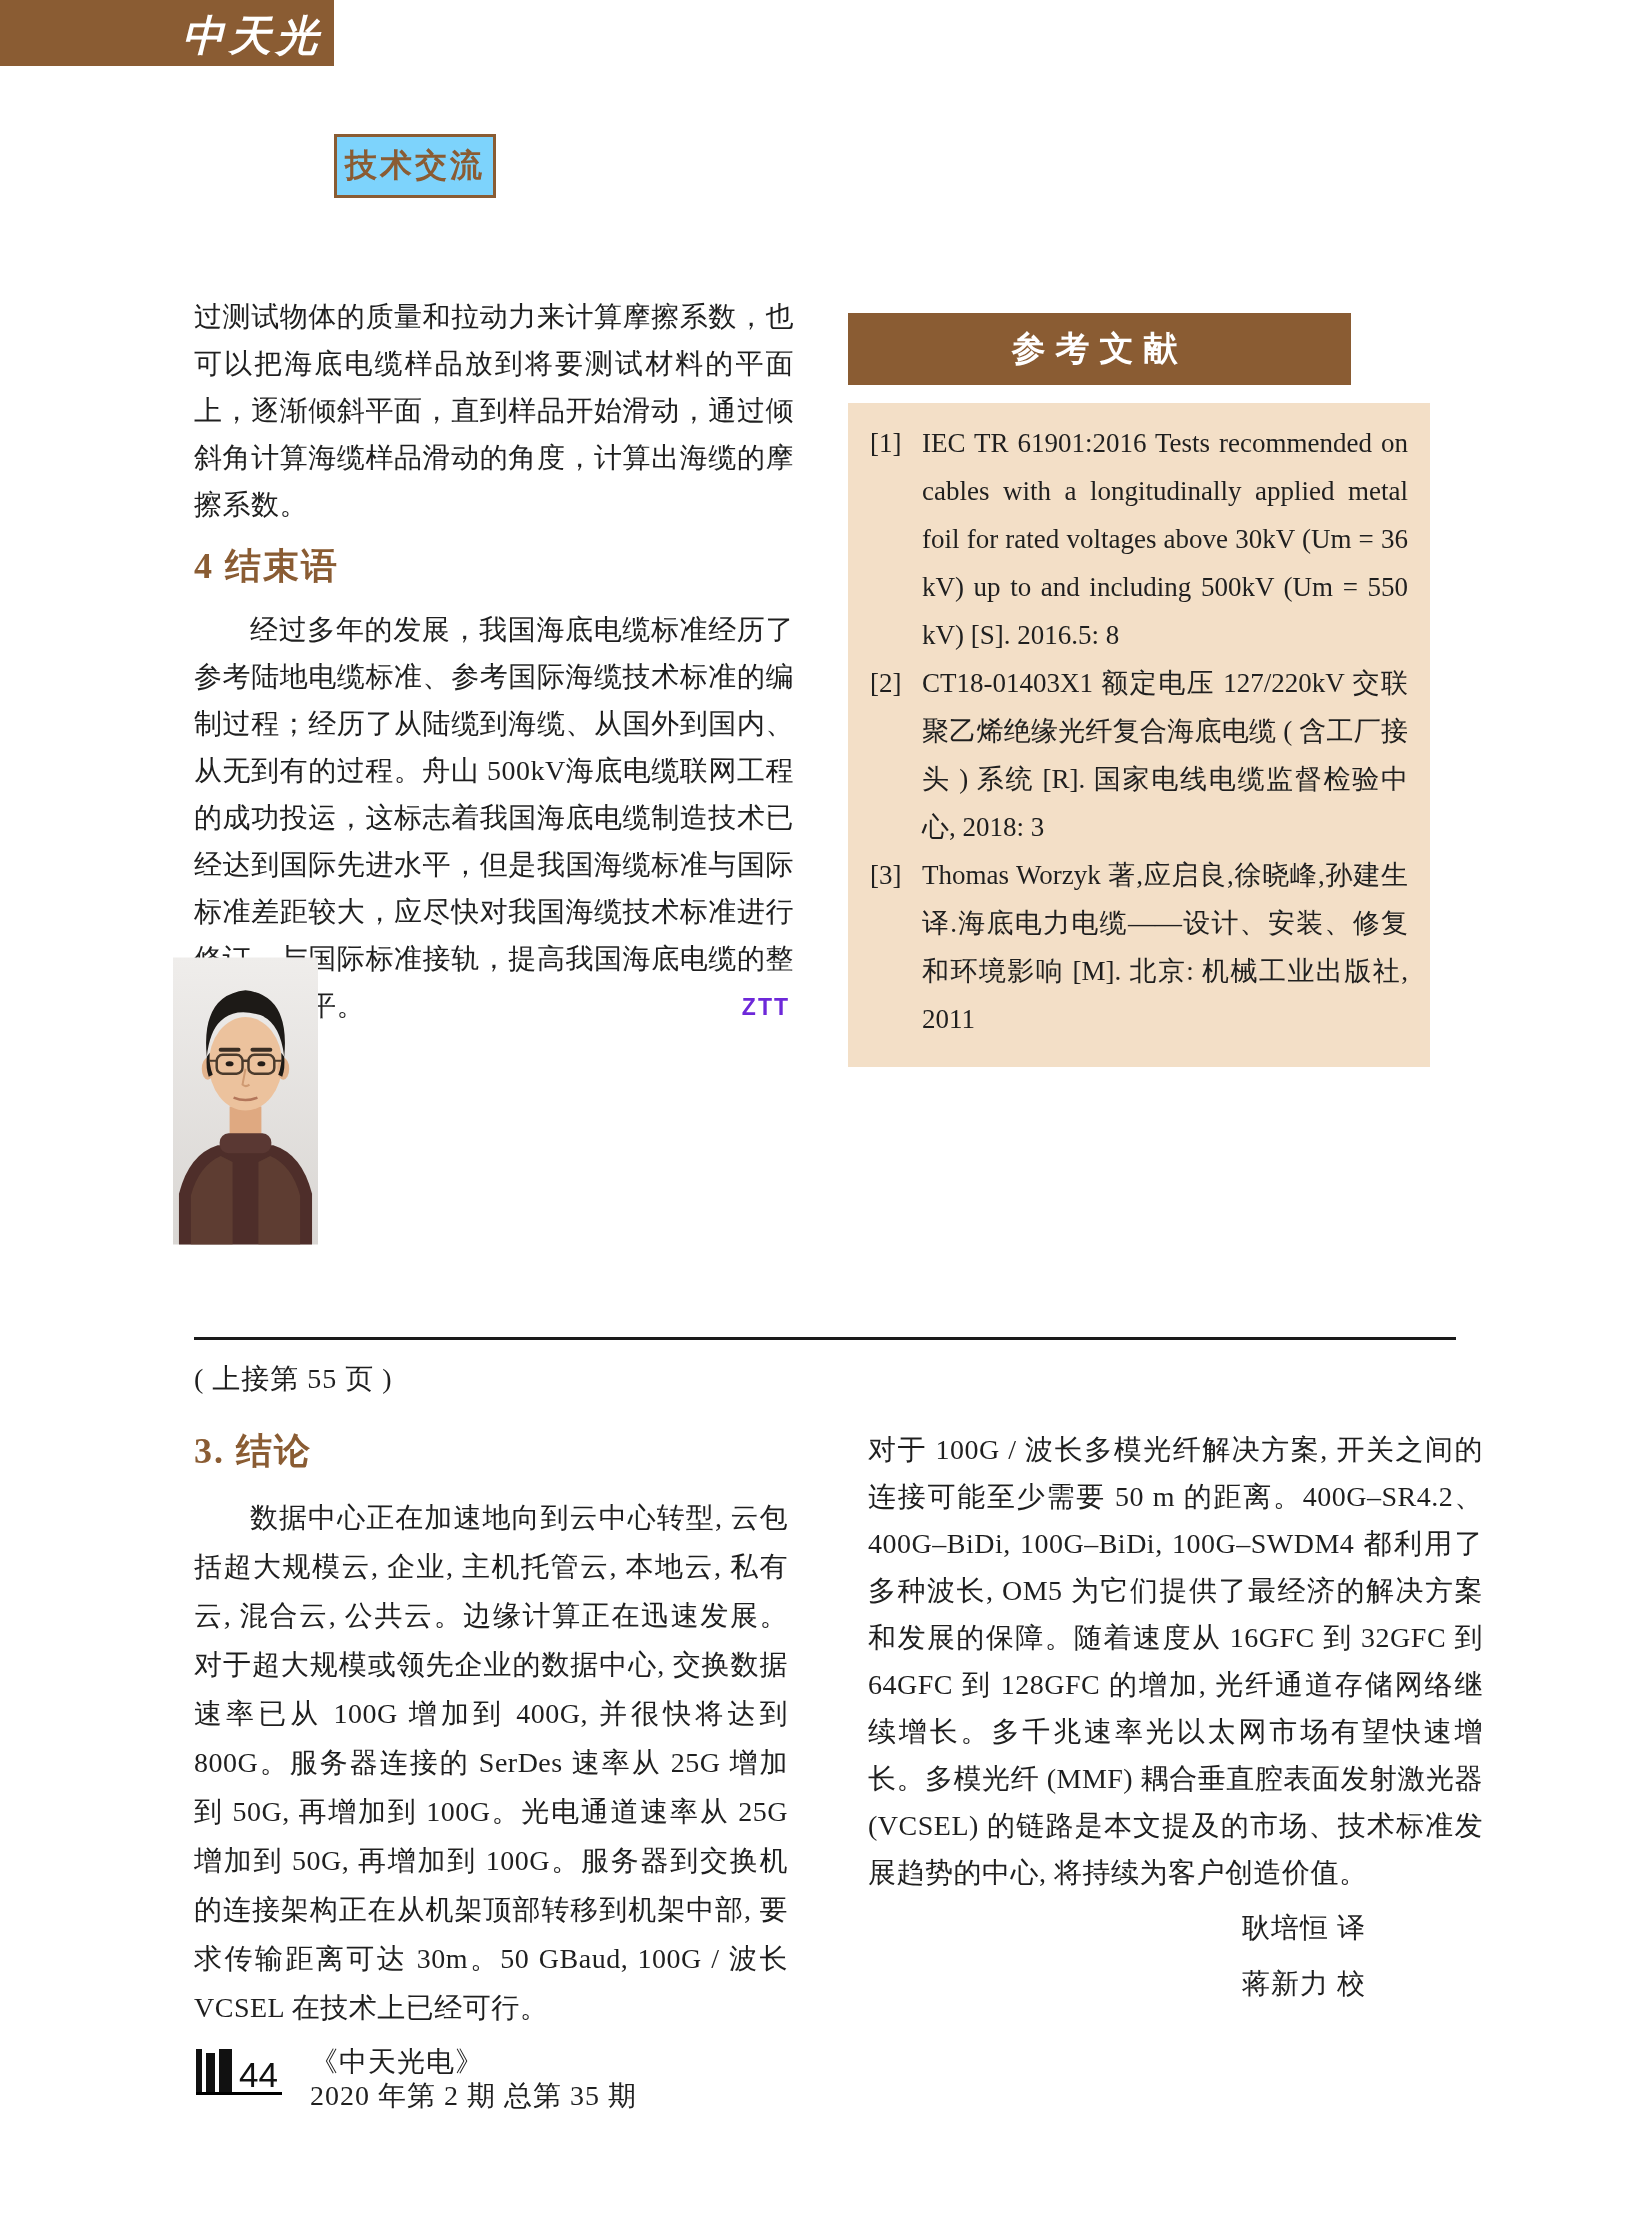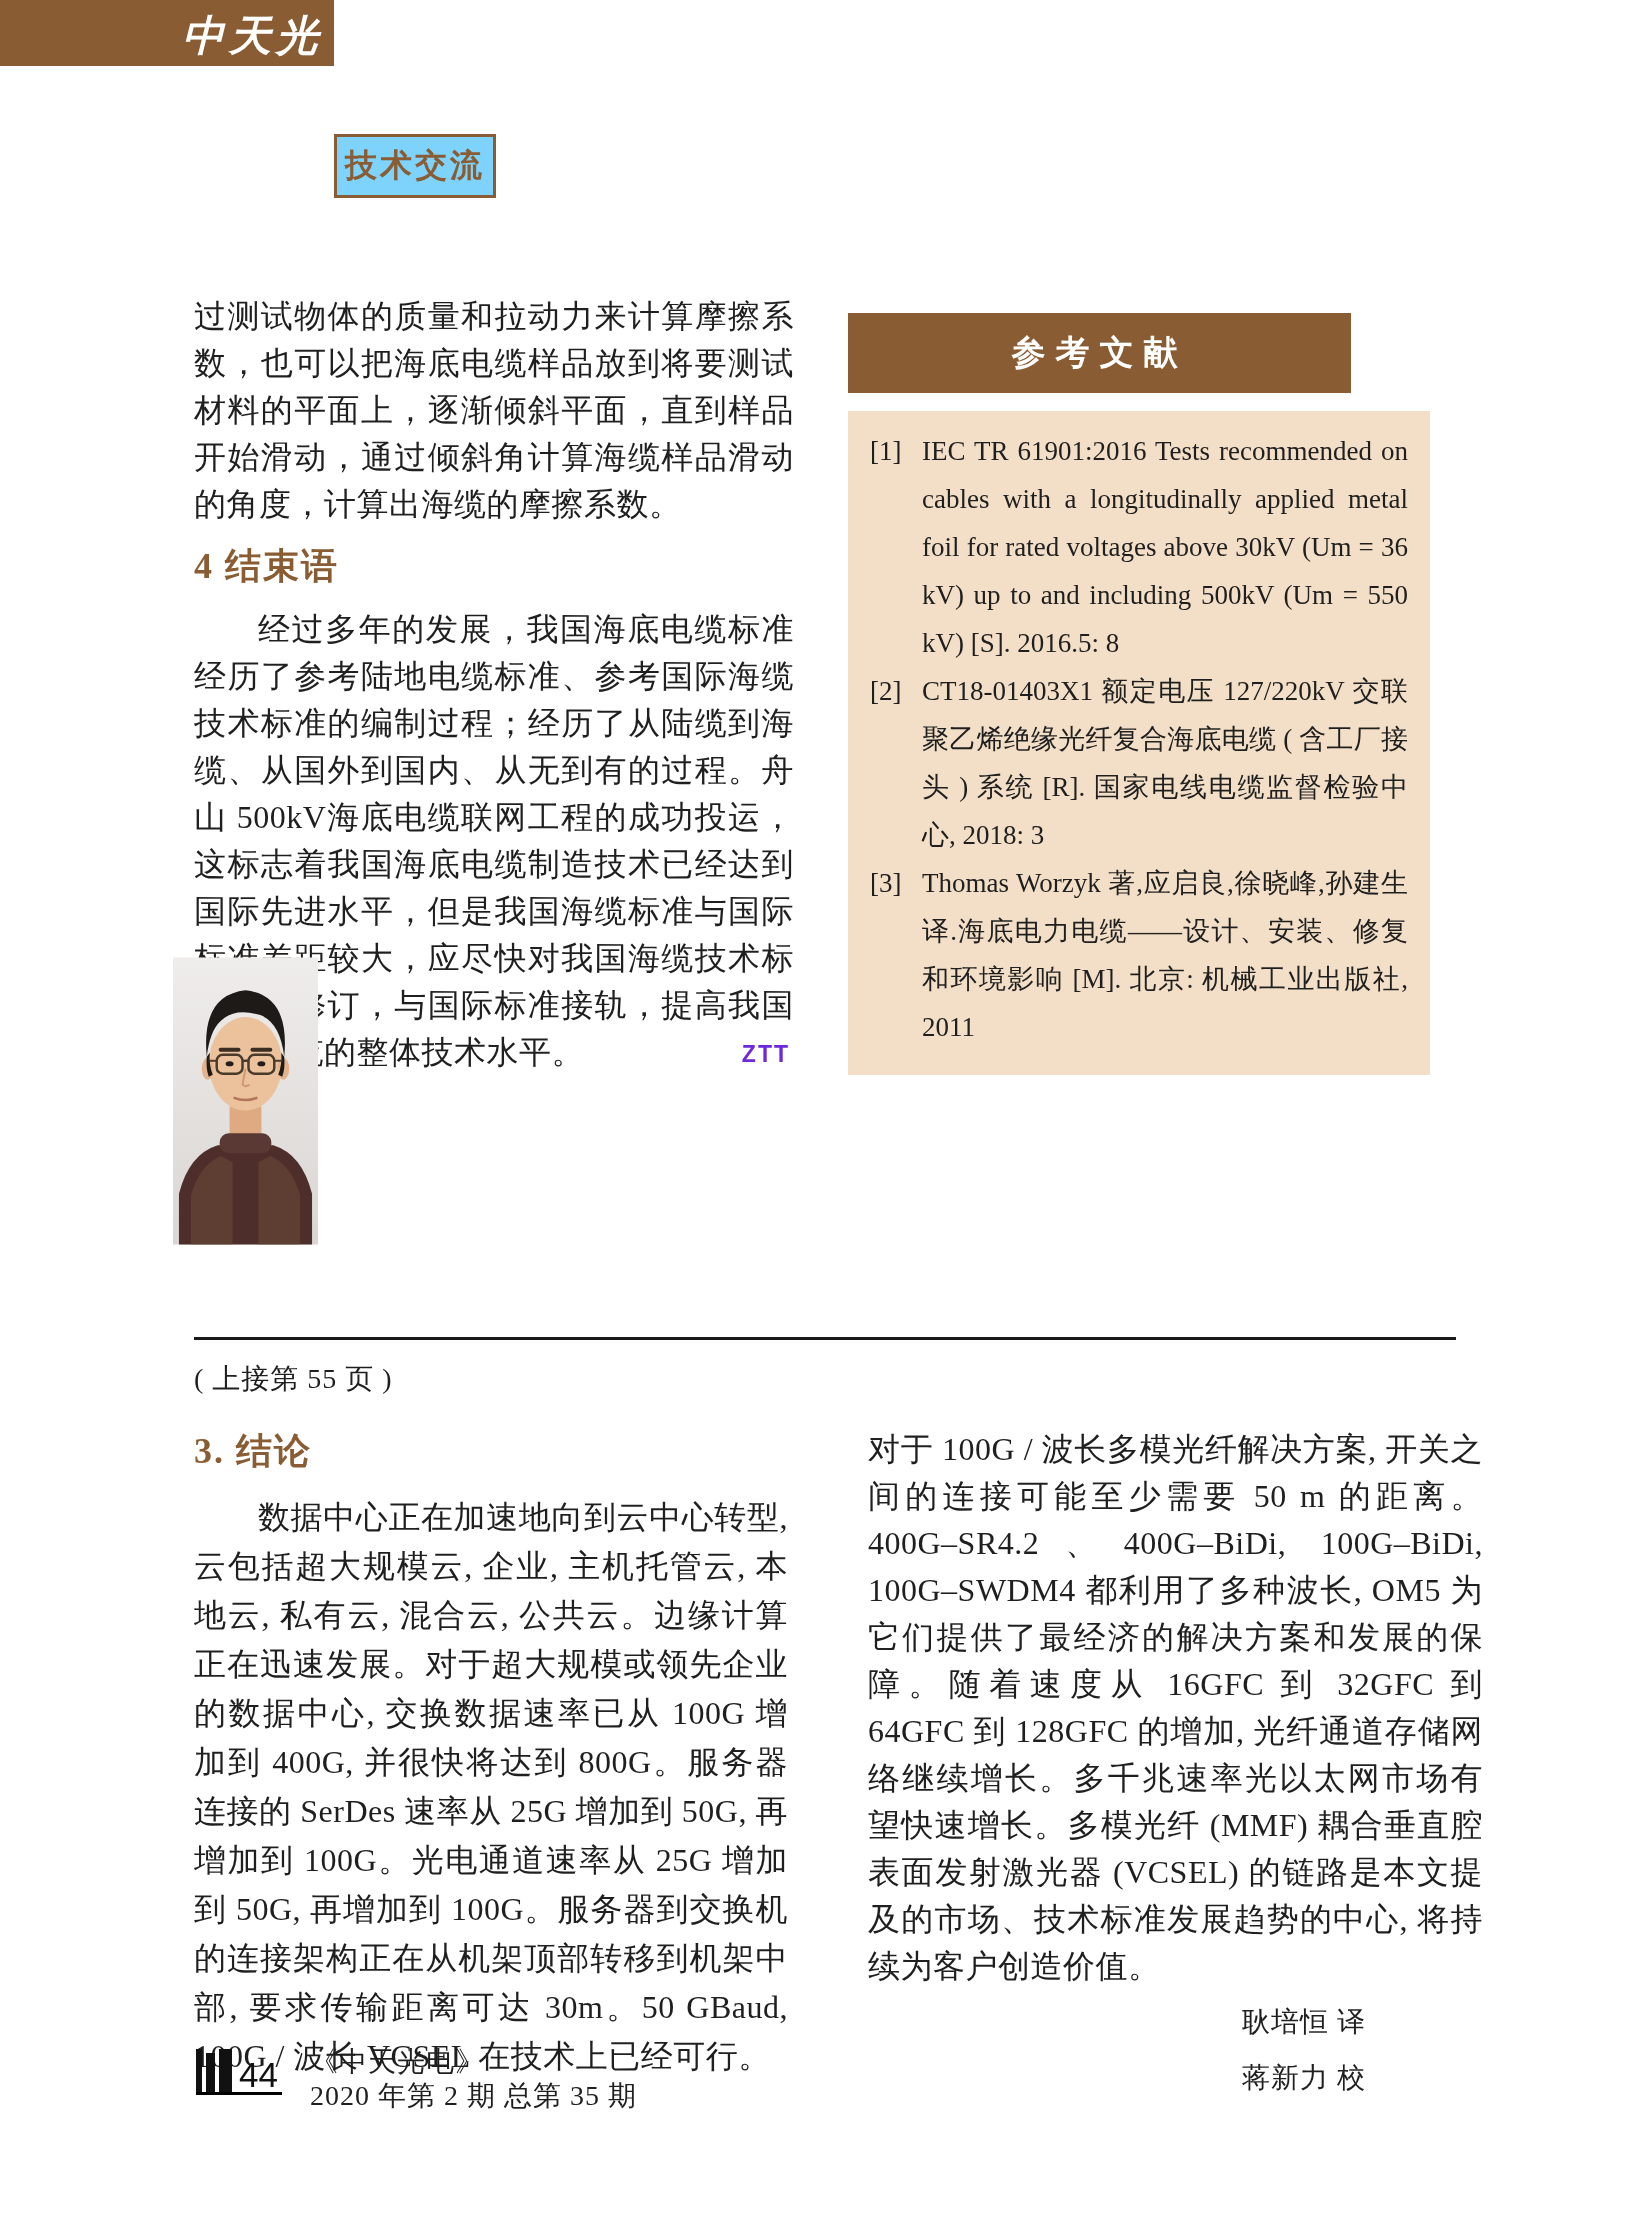--- a/index.html
+++ b/index.html
@@ -26,39 +26,39 @@
     display:flex; align-items:center; justify-content:center;
   }
   .tag-box span {
     color:#8a5c33; font-weight:bold; font-size:32px; letter-spacing:3px;
     font-family:"Liberation Sans","DejaVu Sans",sans-serif;
   }
 
   
   .col-left-top { position:absolute; left:194px; top:293px; width:600px; }
   .body-par {
-    font-size:32px; line-height:47px; text-align:justify;
+    font-size:28px; line-height:47px; text-align:justify;
     letter-spacing:0.5px;
   }
   .sec-heading {
     color:#8a5c33; font-weight:bold; font-size:36px; line-height:44px;
     margin:16px 0 18px 0; letter-spacing:2px;
   }
   .indent2 { text-indent:2em; }
   .par-wrap { position:relative; }
   .end-mark {
     position:absolute; right:4px; bottom:8px;
     color:#6d28d9; font-family:"Liberation Sans","DejaVu Sans",sans-serif;
     font-weight:bold; font-size:23px; letter-spacing:2px;
   }
 
   
   .refs { position:absolute; left:848px; top:313px; width:582px; }
   .refs-titlebar {
-    width:503px; height:80px; background:#8a5c33;
+    width:503px; height:72px; background:#8a5c33;
     display:flex; align-items:center; justify-content:center;
   }
   .refs-titlebar span {
     color:#ffffff; font-weight:bold; font-size:34px; letter-spacing:10px;
   }
   .refs-body {
     margin-top:18px; width:582px; background:#f3dfc7;
     padding:16px 22px 24px 22px;
   }
   .ref-item { display:flex; font-size:27px; line-height:48px; }

